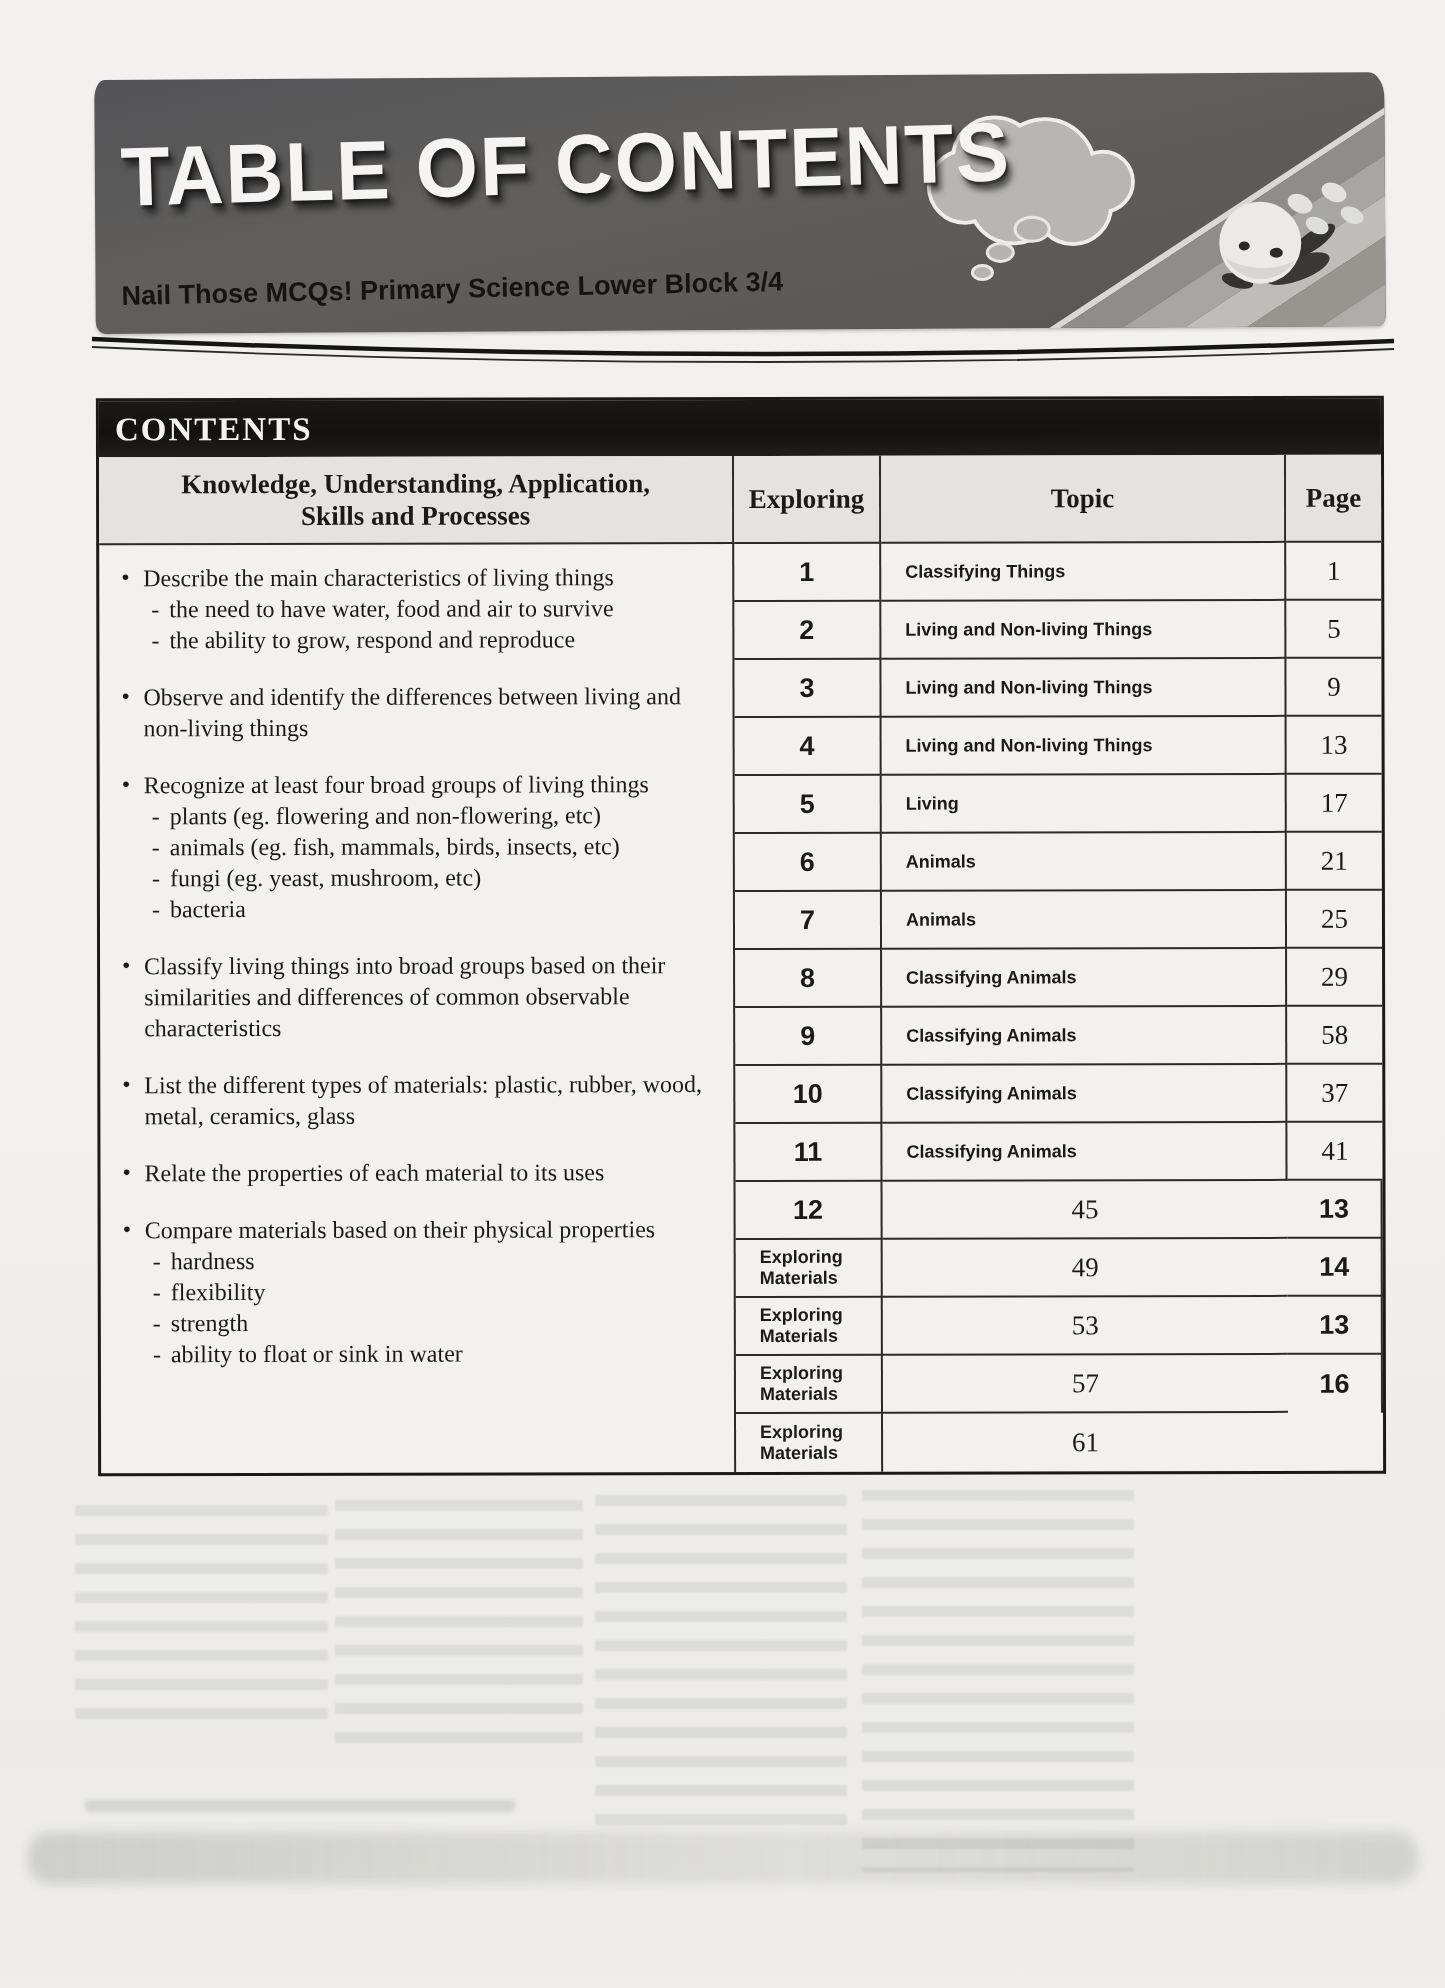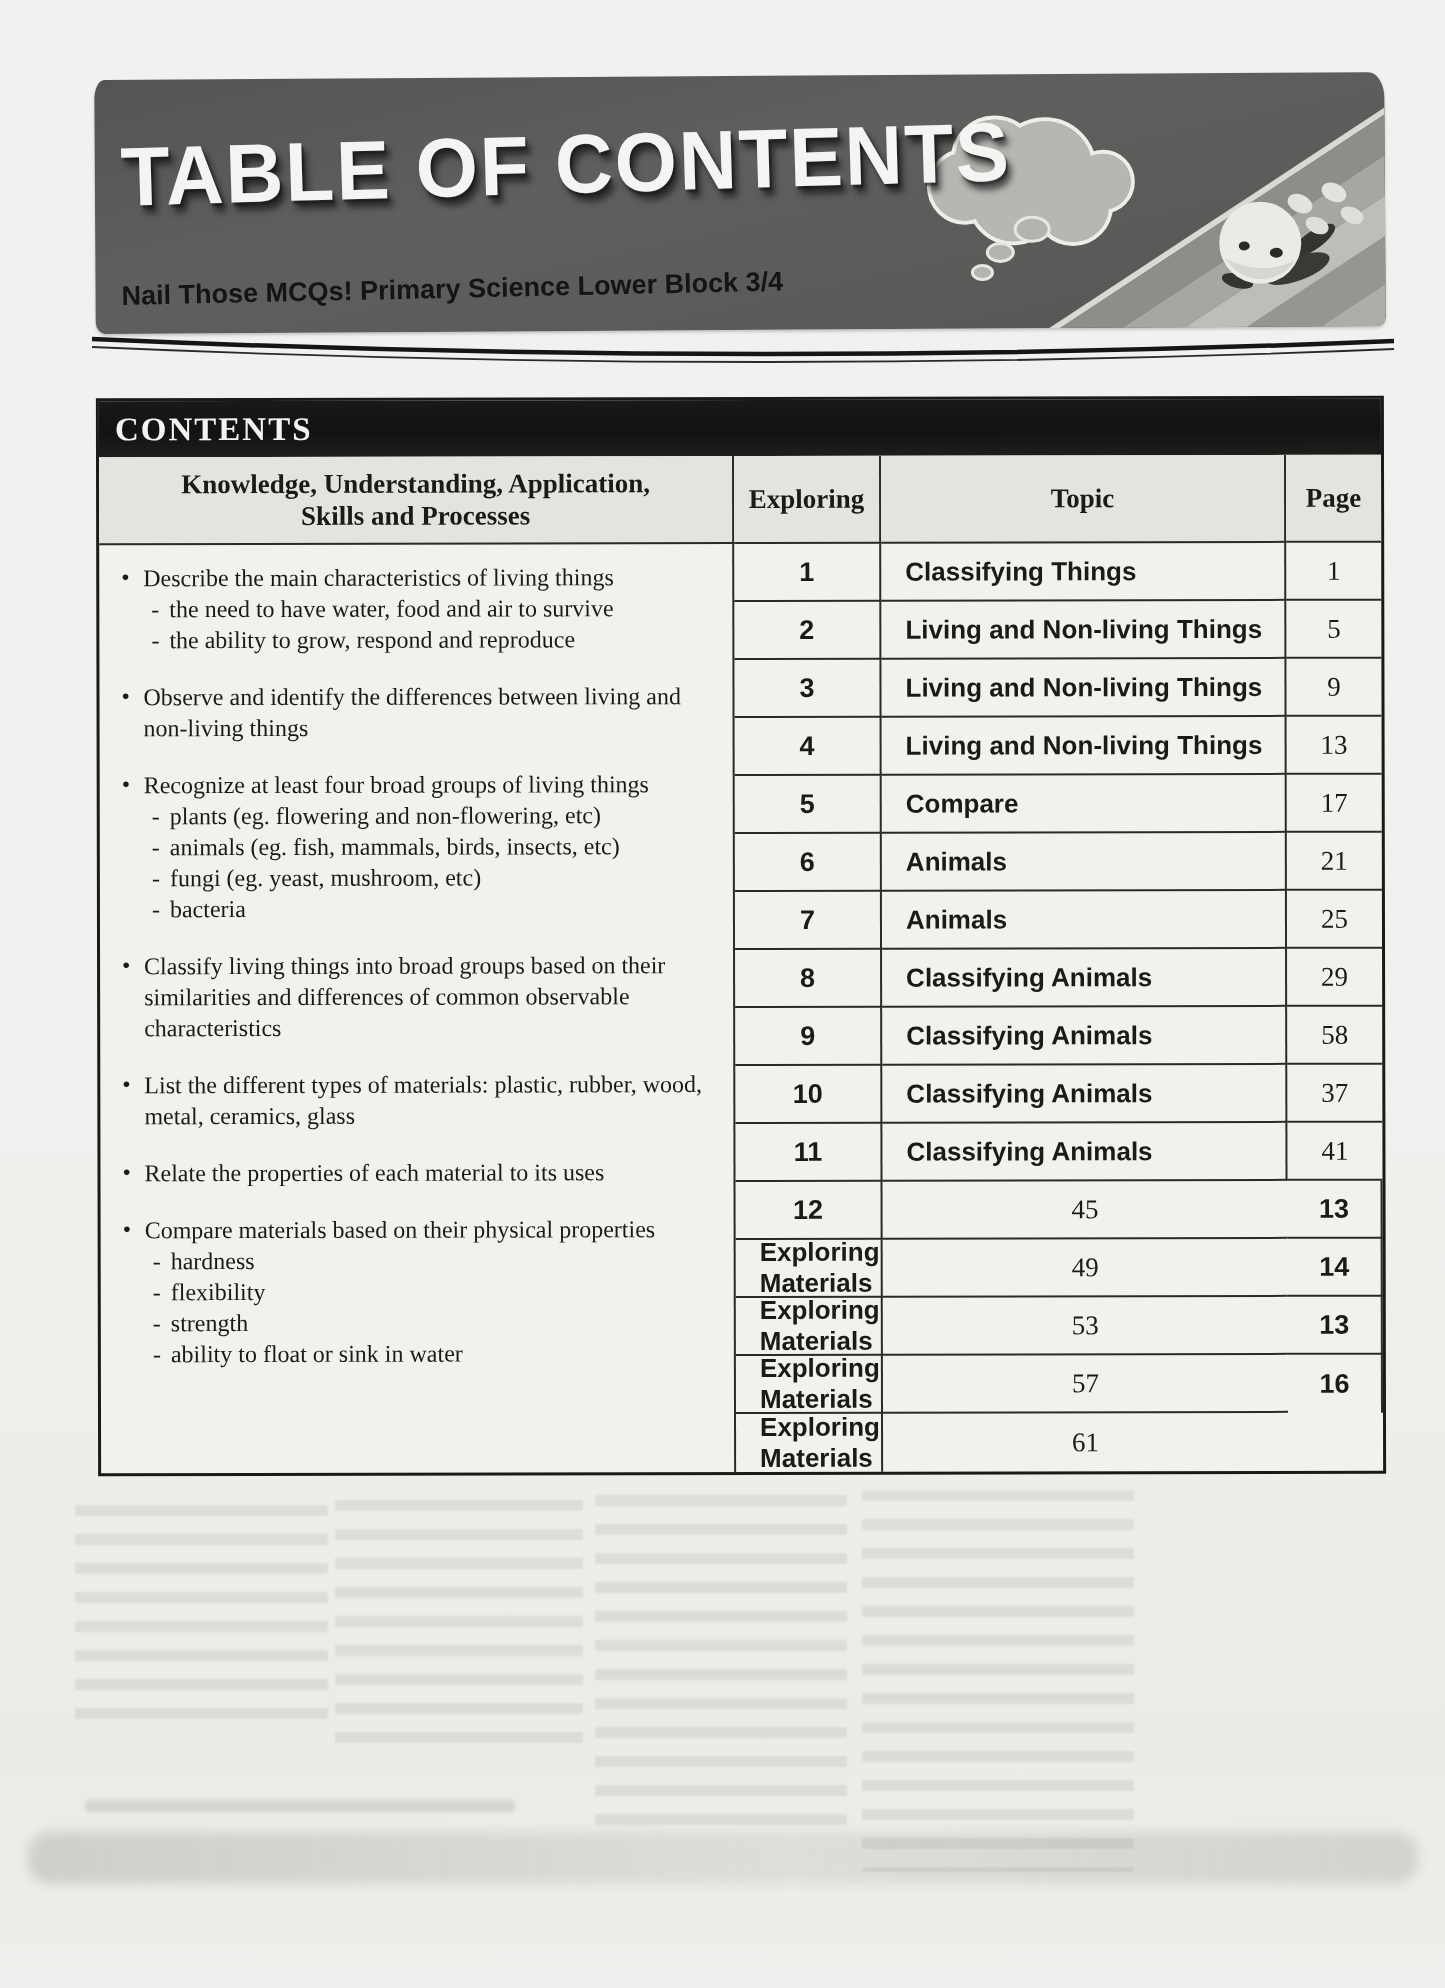--- a/index.html
+++ b/index.html
@@ -62,21 +62,21 @@
   .skills-cell{
     grid-column:1;grid-row:2 / span 16;
     padding:18px 12px 0 14px;align-items:flex-start;
   }
   .objectives{list-style:none;margin:0;padding:0;font-size:24px;line-height:31px;}
   .objectives > li{position:relative;padding-left:30px;margin-bottom:26px;}
   .objectives > li::before{content:"\2022";position:absolute;left:8px;top:-1px;}
   .subitem{position:relative;padding-left:26px;}
   .subitem::before{content:"-";position:absolute;left:8px;}
   .ws{justify-content:center;font-family:"Liberation Sans",sans-serif;font-weight:bold;font-size:27px;}
-  .topic{padding-left:24px;font-family:"Liberation Sans",sans-serif;font-weight:bold;font-size:26px;}
+  .topic{padding-left:24px;font-family:"Liberation Sans",sans-serif;font-weight:bold;font-size:18px;}
   .pg{justify-content:center;font-size:27px;}
   
   .ghost{
     position:absolute;filter:blur(1.3px);opacity:.9;
     background:repeating-linear-gradient(180deg,rgba(124,132,125,.17) 0 11px,rgba(0,0,0,0) 11px 29px);
   }
   .ghost-line{position:absolute;background:rgba(124,132,125,.22);filter:blur(2px);border-radius:4px;}
   .bottom-band{
     position:absolute;left:28px;top:1832px;width:1390px;height:52px;
     background:linear-gradient(90deg,rgba(134,138,132,.30),rgba(134,138,132,.15) 55%,rgba(134,138,132,.26));
@@ -201,21 +201,21 @@
 
     <div class="cell ws br bb">3</div>
     <div class="cell topic br bb">Living and Non-living Things</div>
     <div class="cell pg bb">9</div>
 
     <div class="cell ws br bb">4</div>
     <div class="cell topic br bb">Living and Non-living Things</div>
     <div class="cell pg bb">13</div>
 
     <div class="cell ws br bb">5</div>
-    <div class="cell topic br bb">Compare</div>
+    <div class="cell topic br bb">Living</div>
     <div class="cell pg bb">17</div>
 
     <div class="cell ws br bb">6</div>
     <div class="cell topic br bb">Animals</div>
     <div class="cell pg bb">21</div>
 
     <div class="cell ws br bb">7</div>
     <div class="cell topic br bb">Animals</div>
     <div class="cell pg bb">25</div>
 

